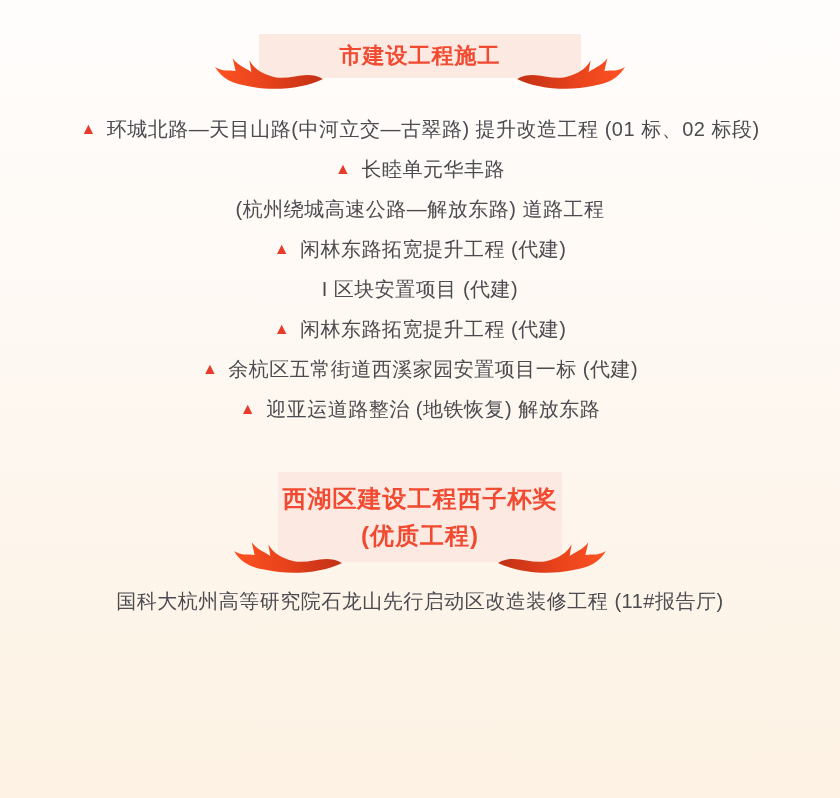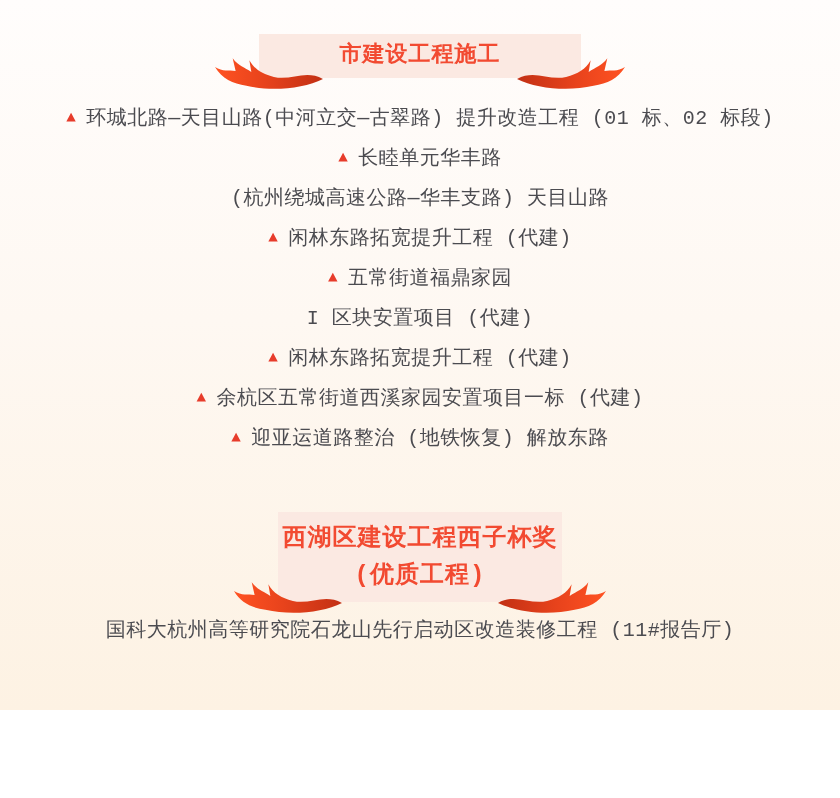--- a/index.html
+++ b/index.html
@@ -1,39 +1,39 @@
 <!DOCTYPE html>
 <html><head>
 <meta charset="utf-8">
 <style>
   html,body{margin:0;padding:0;}
   .page{
     position:relative;
-    width:840px;height:710px;
+    width:840px;height:798px;
     background:linear-gradient(180deg,#fffdfc 0%, #fef8f2 45%, #fdf2e3 100%);
-    font-family:Liberation Mono, monospace;
+    font-family:Liberation Sans, sans-serif;
     overflow:hidden;
   }
   .title-box{
     position:relative;
     background:#fbe9e2;
     text-align:center;
     color:#f24a31;
     font-weight:bold;
     letter-spacing:1px;
   }
   .box1{width:322px;margin:34px auto 0;padding:4px 0;font-size:22px;line-height:36px;}
   .box2{width:284px;margin:45px auto 0;padding:8px 0;font-size:24px;line-height:37px;}
   .title-line{white-space:nowrap;}
   .ribbon{position:absolute;width:108px;height:40px;bottom:-15px;}
   .ribbon.left{left:-44px;transform:scaleX(-1);}
   .ribbon.right{right:-44px;}
   .list{text-align:center;font-size:20px;color:#4b4b50;letter-spacing:.5px;}
   .list1{margin-top:29px;}
-  .row{height:40px;line-height:24px;white-space:nowrap;}
+  .row{height:40px;line-height:44px;white-space:nowrap;}
   .tri{color:#e73c2b;font-size:16px;margin-right:10px;position:relative;top:-2px;}
   .final-list{margin-top:17px;}
   .defs-svg{position:absolute;width:0;height:0;}
 </style>
 </head>
 <body>
 
 <svg class="defs-svg" aria-hidden="true">
   <defs>
     <linearGradient id="ribbonGrad" x1="0" y1="0" x2="1" y2="0">
@@ -57,27 +57,24 @@
   </div>
 
   <div class="list list1">
     <div class="row">
       <span class="tri">▲</span><span>环城北路—天目山路(中河立交—古翠路) 提升改造工程 (01 标、02 标段)</span>
     </div>
     <div class="row">
       <span class="tri">▲</span><span>长睦单元华丰路</span>
     </div>
     <div class="row">
-      <span>(杭州绕城高速公路—华丰支路) 天目山路</span>
+      <span>(杭州绕城高速公路—解放东路) 道路工程</span>
     </div>
     <div class="row">
       <span class="tri">▲</span><span>闲林东路拓宽提升工程 (代建)</span>
-    </div>
-    <div class="row">
-      <span class="tri">▲</span><span>五常街道福鼎家园</span>
     </div>
     <div class="row">
       <span>I 区块安置项目 (代建)</span>
     </div>
     <div class="row">
       <span class="tri">▲</span><span>闲林东路拓宽提升工程 (代建)</span>
     </div>
     <div class="row">
       <span class="tri">▲</span><span>余杭区五常街道西溪家园安置项目一标 (代建)</span>
     </div>

